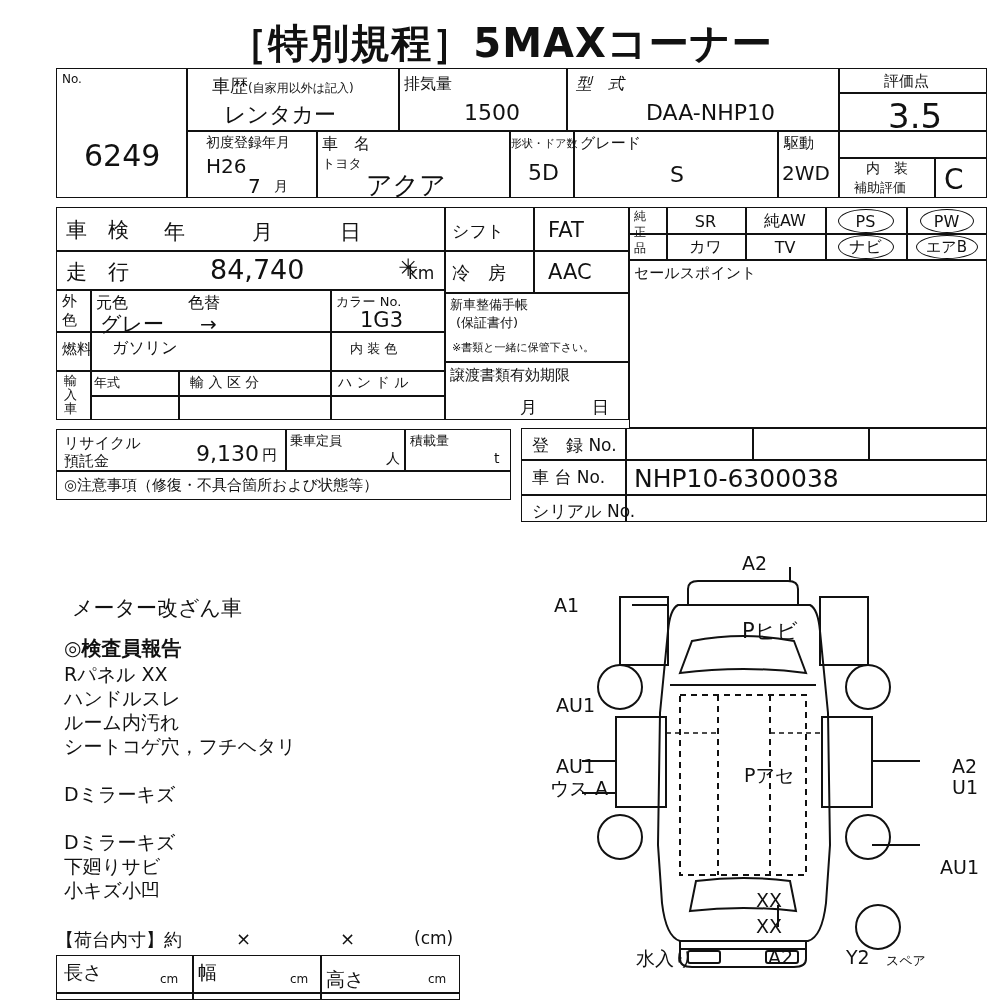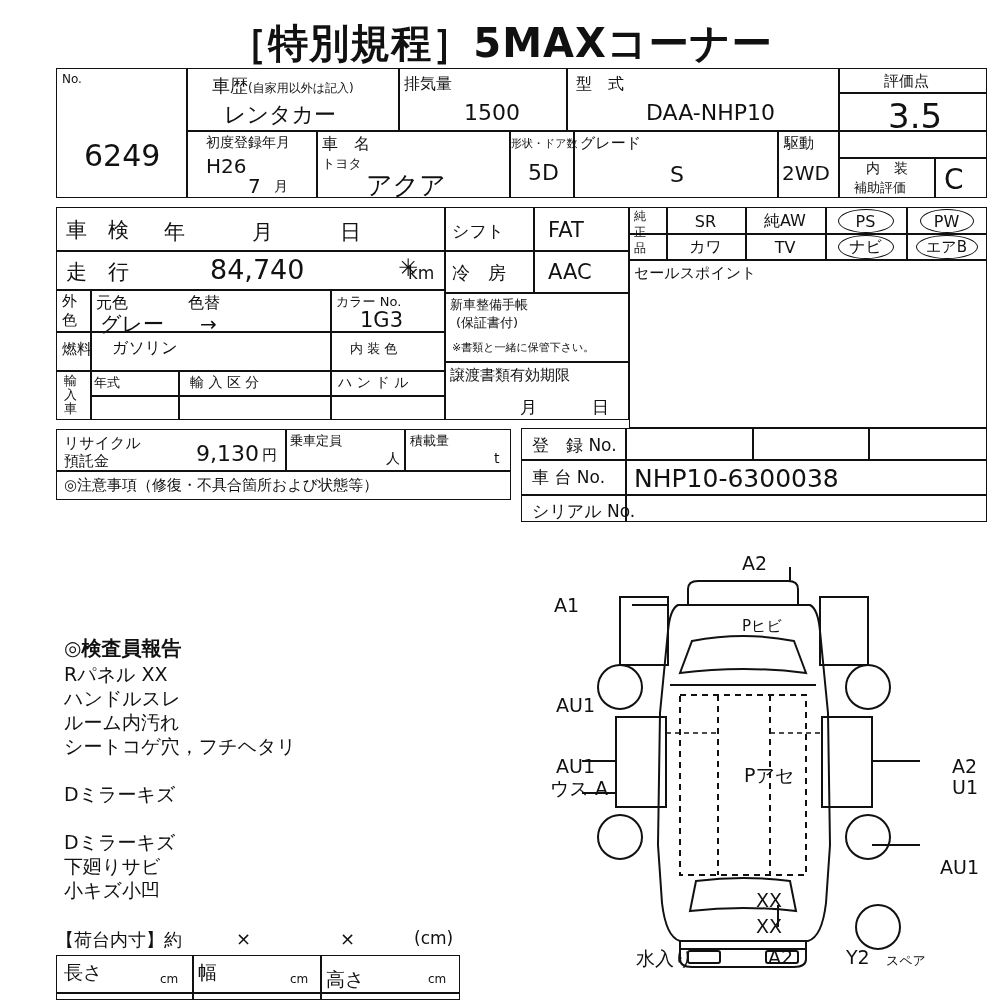--- a/index.html
+++ b/index.html
@@ -79,21 +79,21 @@
   <div class="c" style="left:84px; top:138px; font-size:30px;">6249</div>
 
   <div class="c lbl nowrap" style="left:212px; top:74px;">
     <span style="font-size:18px;">車歴</span><span style="font-size:12px;">(自家用以外は記入)</span>
   </div>
   <div class="c val" style="left:224px; top:100px;">レンタカー</div>
 
   <div class="c lbl" style="left:404px; top:74px;">排気量</div>
   <div class="c val" style="left:464px; top:100px;">1500</div>
 
-  <div class="c lbl" style="left:576px; top:74px;">型　式</div>
+  <div class="c lbl" style="left:576px; top:74px;font-style:italic;">型　式</div>
   <div class="c val" style="left:646px; top:100px;">DAA-NHP10</div>
 
   <div class="c lbl" style="left:884px; top:72px; font-size:15px;">評価点</div>
   <div class="c" style="left:888px; top:96px; font-size:34px;">3.5</div>
 
   <div class="c lbl-sm" style="left:866px; top:160px; font-size:14px;">内　装</div>
   <div class="c lbl-sm" style="left:854px; top:179px; font-size:13px;">補助評価</div>
   <div class="c" style="left:944px; top:163px; font-size:28px;">C</div>
 
   <div class="c lbl-sm" style="left:206px; top:134px; font-size:14px;">初度登録年月</div>
@@ -224,20 +224,21 @@
   <div class="hl" style="left:521px; top:494px; width:466px;"></div>
   <div class="vl" style="left:625px; top:428px; height:94px;"></div>
   <div class="vl" style="left:752px; top:428px; height:31px;"></div>
   <div class="vl" style="left:868px; top:428px; height:31px;"></div>
 
   <div class="c" style="left:532px; top:434px; font-size:17px;">登　録 No.</div>
   <div class="c" style="left:532px; top:466px; font-size:17px;">車 台 No.</div>
   <div class="c" style="left:634px; top:464px; font-size:25px;">NHP10-6300038</div>
   <div class="c" style="left:532px; top:500px; font-size:17px;">シリアル No.</div>
 
+  <div class="notes" style="left:72px; top:595px; font-size:21px;">メーター改ざん車</div>
   <div class="notes" style="left:64px; top:635px; font-size:20px; font-weight:bold;">◎検査員報告</div>
 
   <div class="notes" style="left:64px; top:661px;">Rパネル XX</div>
   <div class="notes" style="left:64px; top:685px;">ハンドルスレ</div>
   <div class="notes" style="left:64px; top:709px;">ルーム内汚れ</div>
   <div class="notes" style="left:64px; top:733px;">シートコゲ穴，フチヘタリ</div>
   <div class="notes" style="left:64px; top:781px;">Dミラーキズ</div>
   <div class="notes" style="left:64px; top:829px;">Dミラーキズ</div>
   <div class="notes" style="left:64px; top:853px;">下廻りサビ</div>
   <div class="notes" style="left:64px; top:877px;">小キズ小凹</div>
@@ -309,21 +310,21 @@
 
       <g fill="none" stroke="#111" stroke-width="1.6" stroke-dasharray="5 4">
         <path d="M146 188 L198 188"></path>
         <path d="M250 188 L302 188"></path>
       </g>
     </svg>
   </div>
 
   <div class="c" style="left:742px; top:552px; font-size:19px;">A2</div>
   <div class="c" style="left:554px; top:594px; font-size:19px;">A1</div>
-  <div class="c" style="left:742px; top:617px; font-size:15px;">Pヒビ</div>
+  <div class="c" style="left:742px; top:617px; font-size:21px;">Pヒビ</div>
   <div class="c" style="left:556px; top:694px; font-size:19px;">AU1</div>
   <div class="c" style="left:556px; top:755px; font-size:19px;">AU1</div>
   <div class="c" style="left:550px; top:776px; font-size:19px;">ウス A</div>
   <div class="c" style="left:744px; top:763px; font-size:19px;">Pアセ</div>
   <div class="c" style="left:952px; top:755px; font-size:19px;">A2</div>
   <div class="c" style="left:952px; top:776px; font-size:19px;">U1</div>
   <div class="c" style="left:940px; top:856px; font-size:19px;">AU1</div>
   <div class="c" style="left:756px; top:889px; font-size:19px;">XX</div>
   <div class="c" style="left:756px; top:915px; font-size:19px;">XX</div>
   <div class="c" style="left:636px; top:946px; font-size:19px;">水入り</div>

